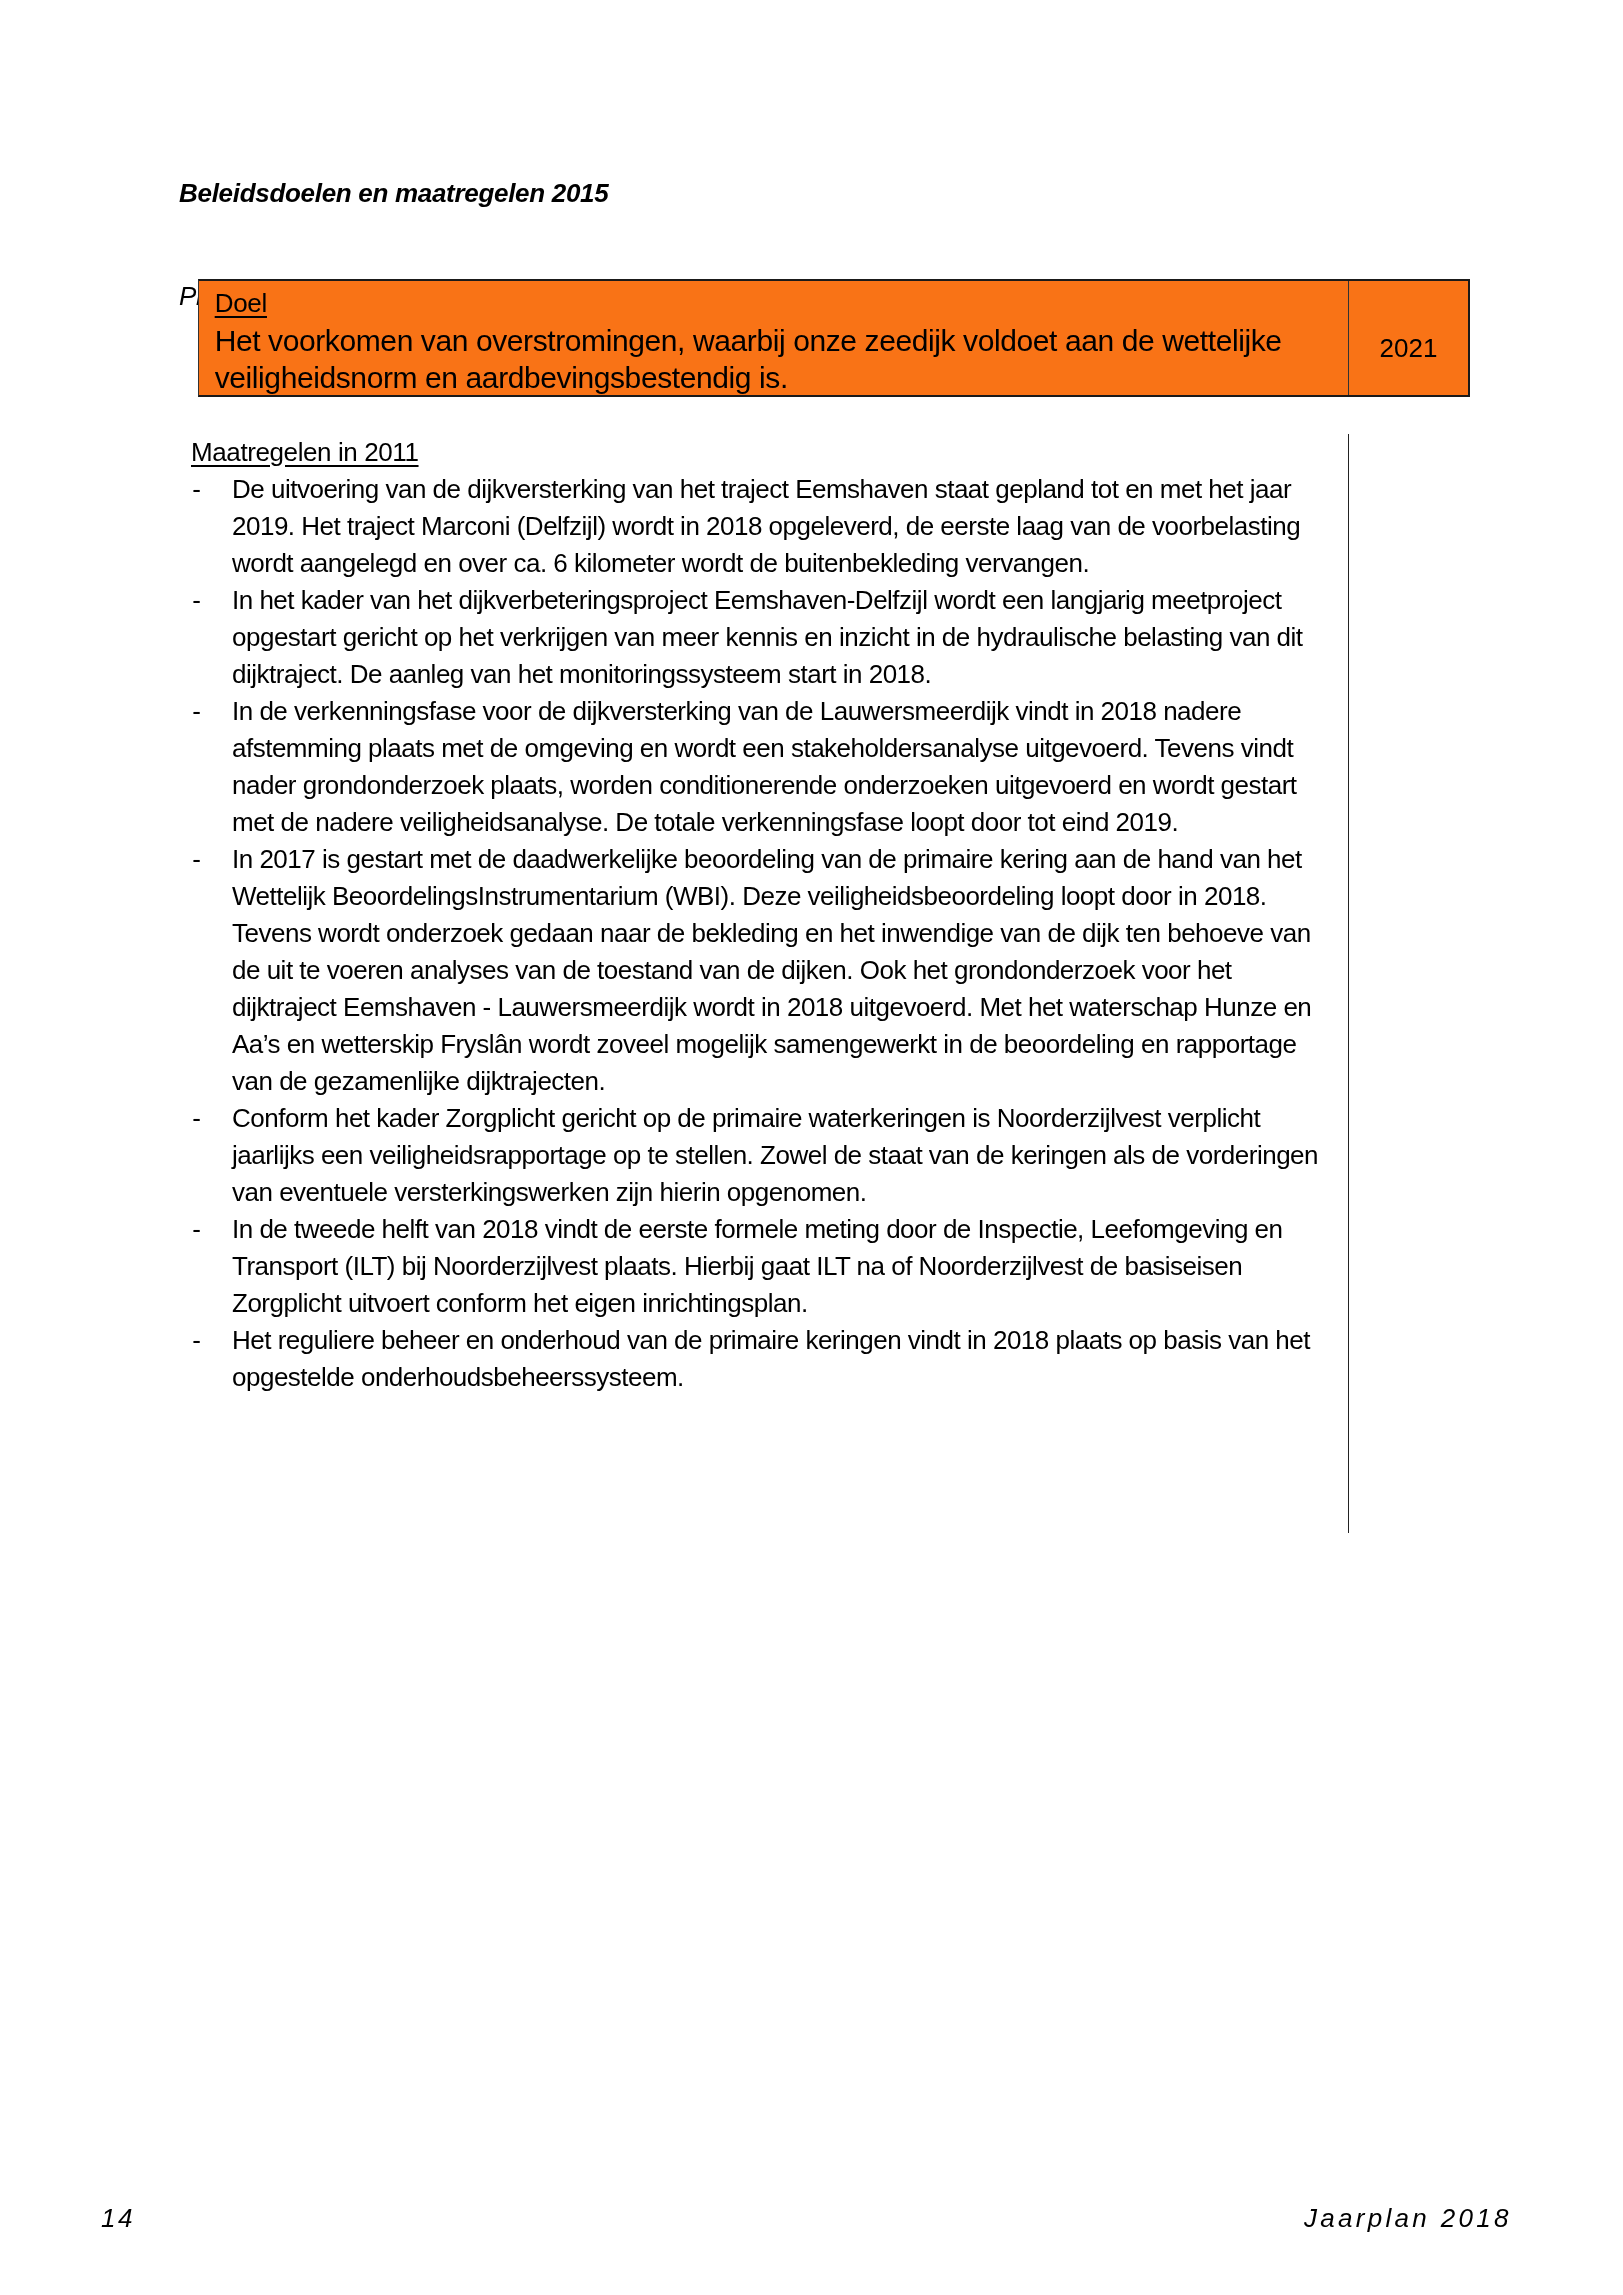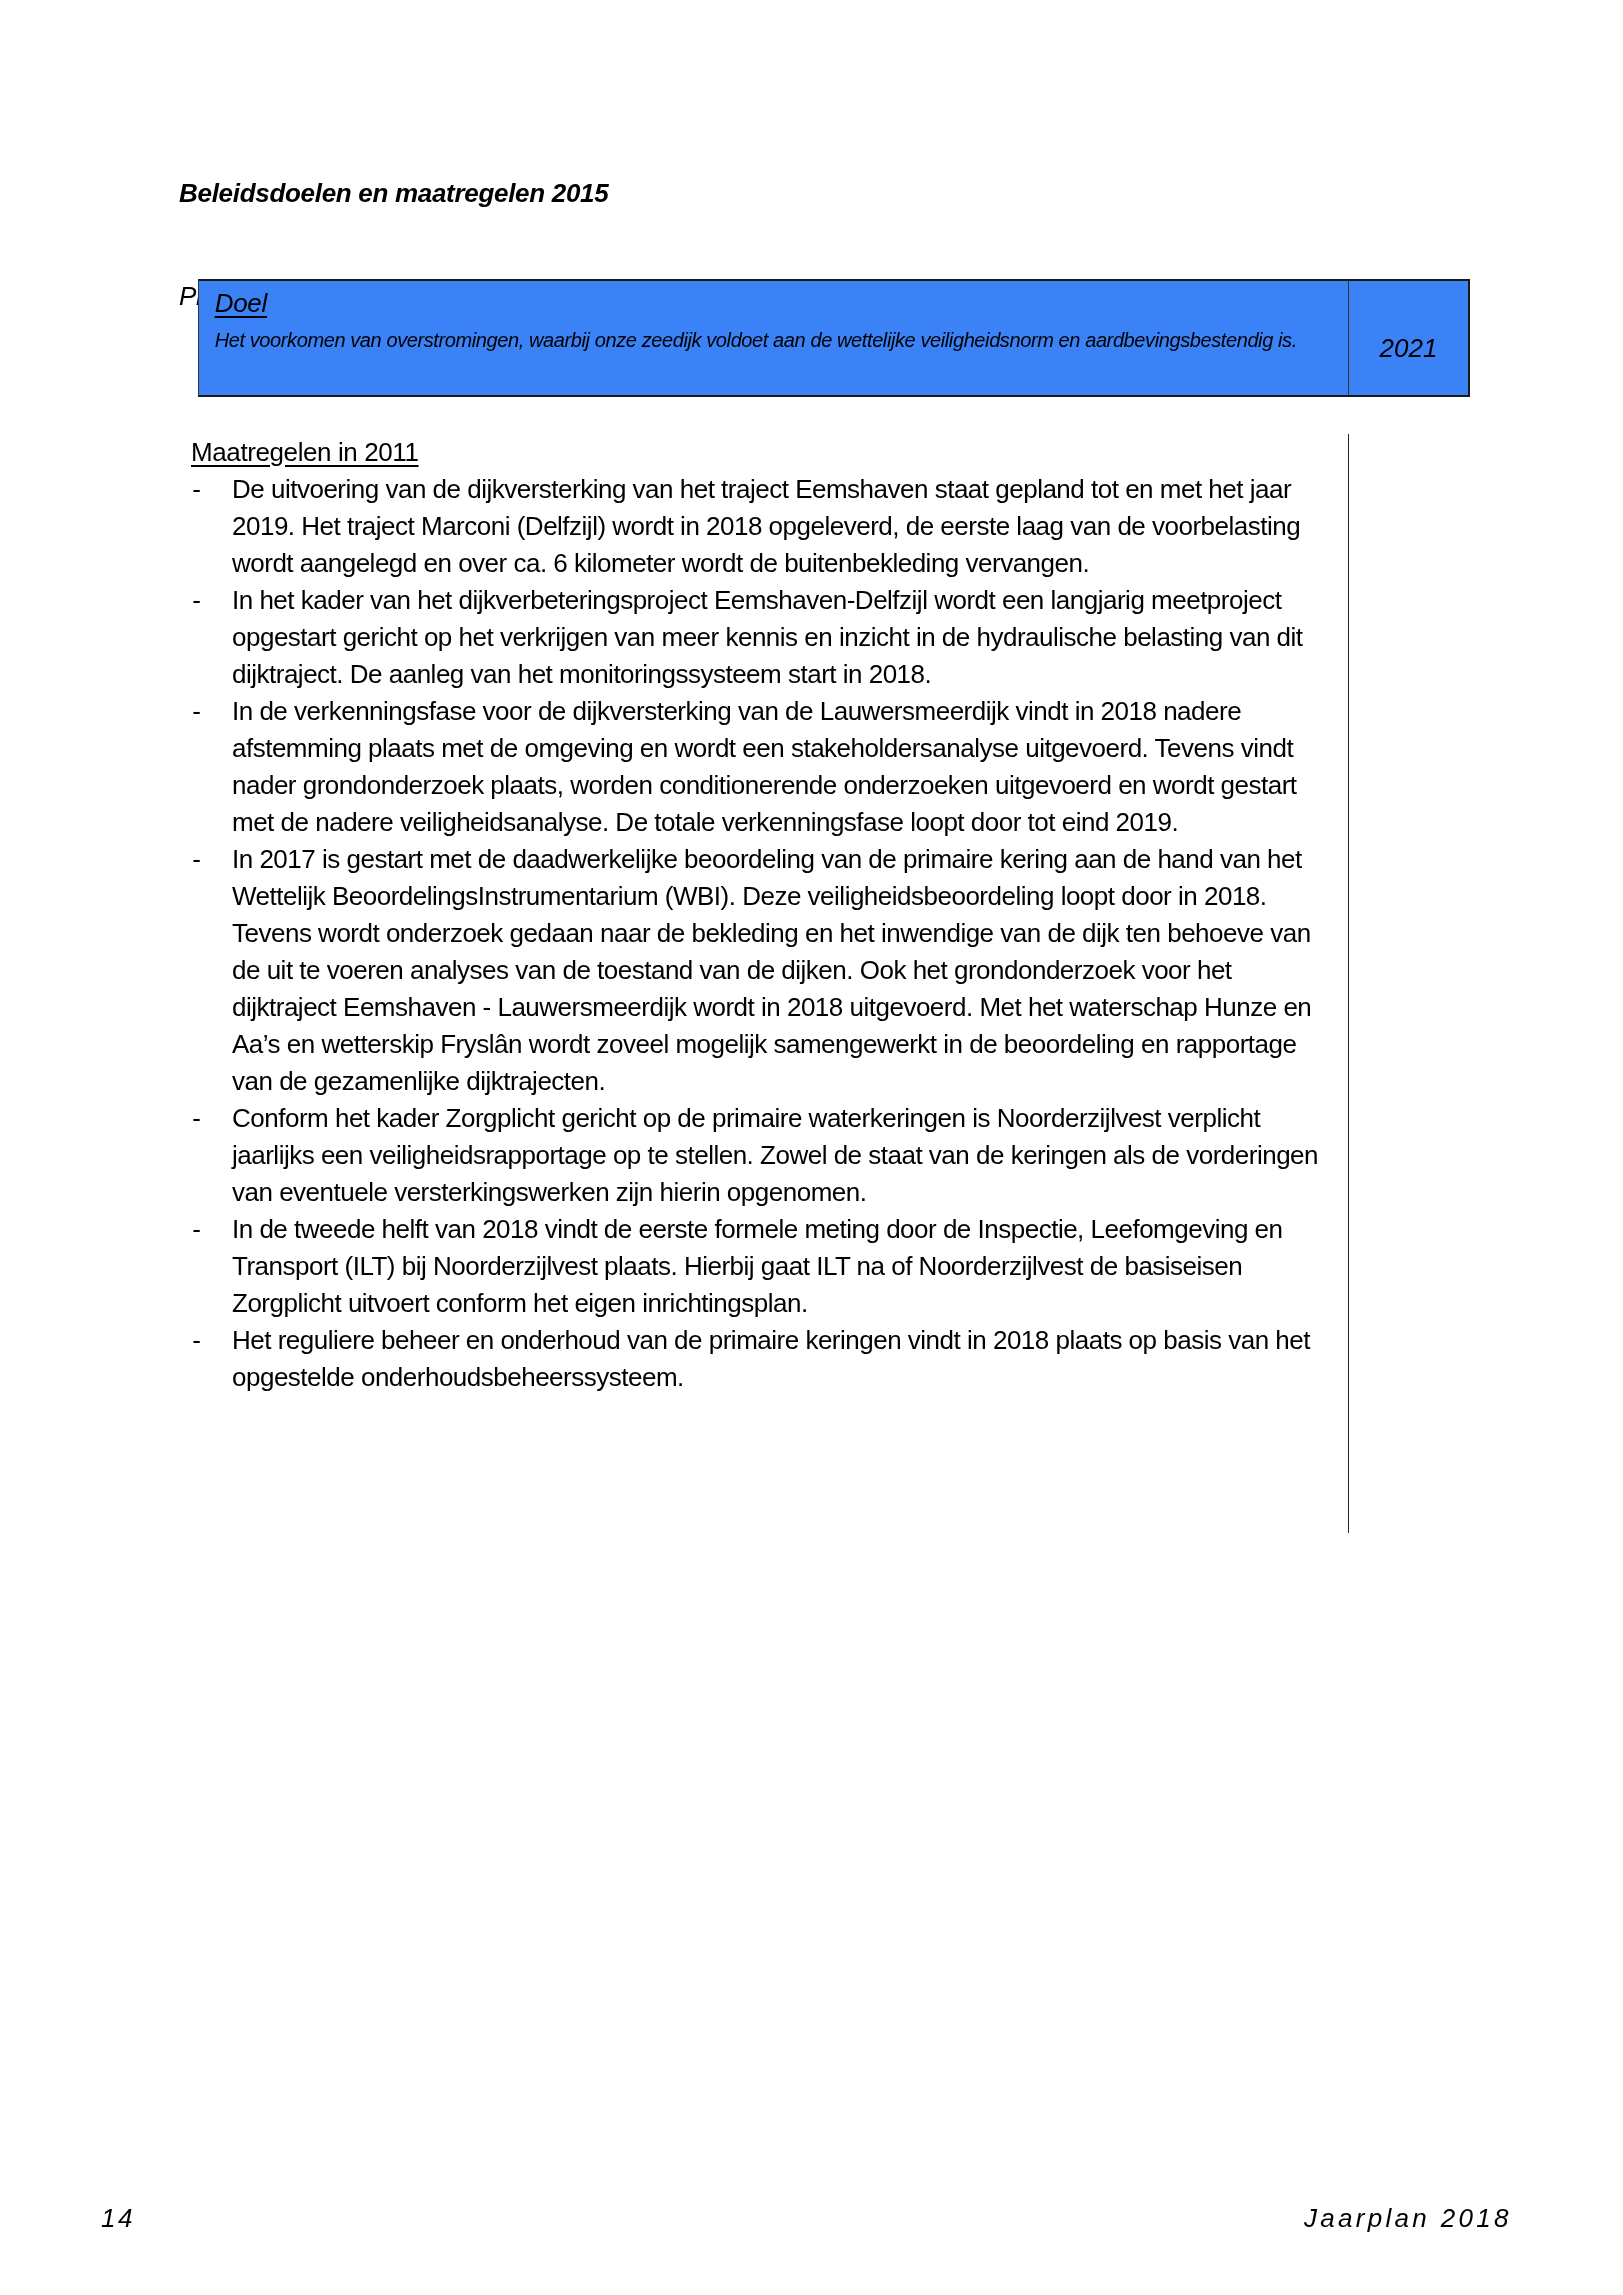--- a/index.html
+++ b/index.html
@@ -31,21 +31,21 @@
   .goal-cell {
     position: absolute; left: 0; top: 0; width: 1150px; height: 100%;
     border-right: 1.3px solid #333; box-sizing: border-box;
     padding: 3.9px 0 0 15.7px;
   }
   .goal-label {
     font-size: 26px; text-decoration: underline; text-underline-offset: 3.9px;
     line-height: 37px; display: block; letter-spacing: -0.3px;
   }
   .goal-text {
-    font-size: 20px; line-height: 37px; display: block; letter-spacing: -0.4px;
+    font-size: 30px; line-height: 37px; display: block; letter-spacing: -0.4px;
     width: 1126px;
   }
   .year-cell {
     position: absolute; left: 1150px; top: 0; right: 0; height: 100%;
     display: flex; align-items: center; justify-content: center;
     font-size: 26px; padding-top: 20px; box-sizing: border-box;
   }
   .measures {
     position: absolute; left: 191px; top: 434px; width: 1150px;
   }
@@ -74,21 +74,21 @@
     font-size: 26px; font-style: italic; letter-spacing: 3.3px; white-space: nowrap;
   }
 </style>
 </head>
 <body>
 
 <div class="page-title">Beleidsdoelen en maatregelen 2015</div>
 
 <div class="section-title">Primaire waterkering</div>
 
-<div class="goal-table" style="background: #3b82f6; font-style: italic;">
+<div class="goal-table" style="background: #f97316;">
   <div class="goal-cell">
     <span class="goal-label">Doel</span>
     <span class="goal-text">Het voorkomen van overstromingen, waarbij onze zeedijk voldoet aan de wettelijke veiligheidsnorm en aardbevingsbestendig is.</span>
   </div>
   <div class="year-cell">2021</div>
 </div>
 
 <div class="measures">
   <span class="measures-heading">Maatregelen in 2011</span>
   <ul class="measures-list">

